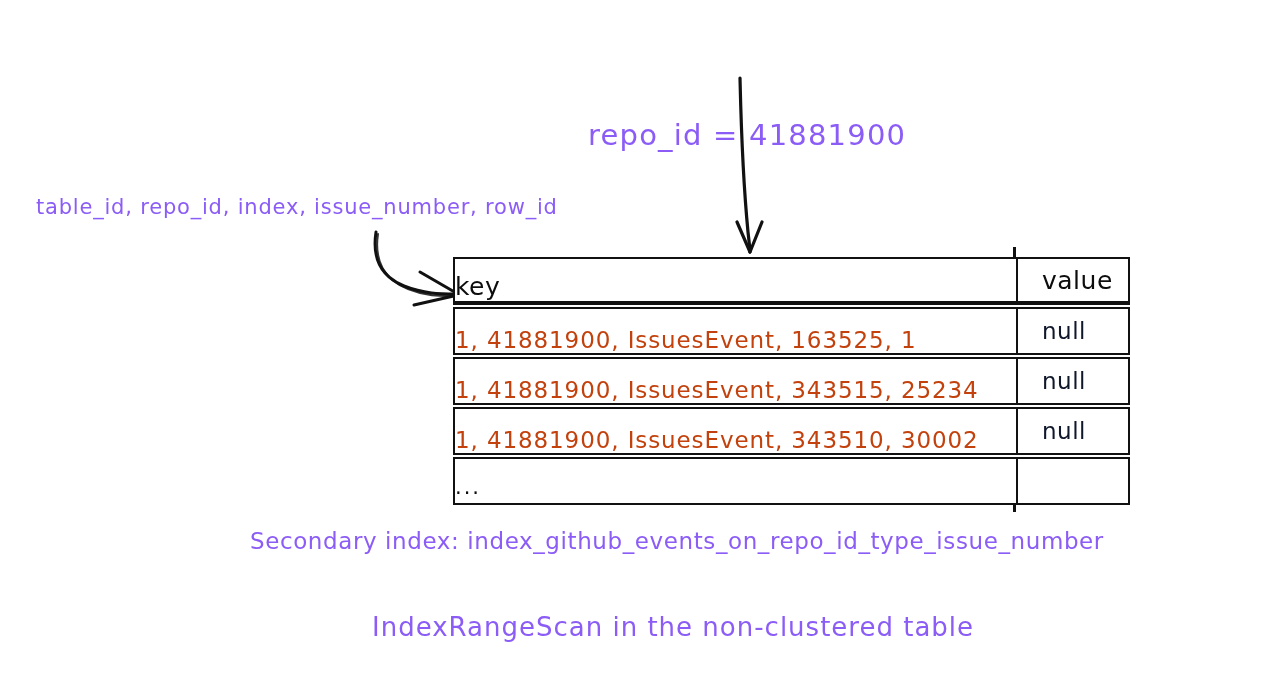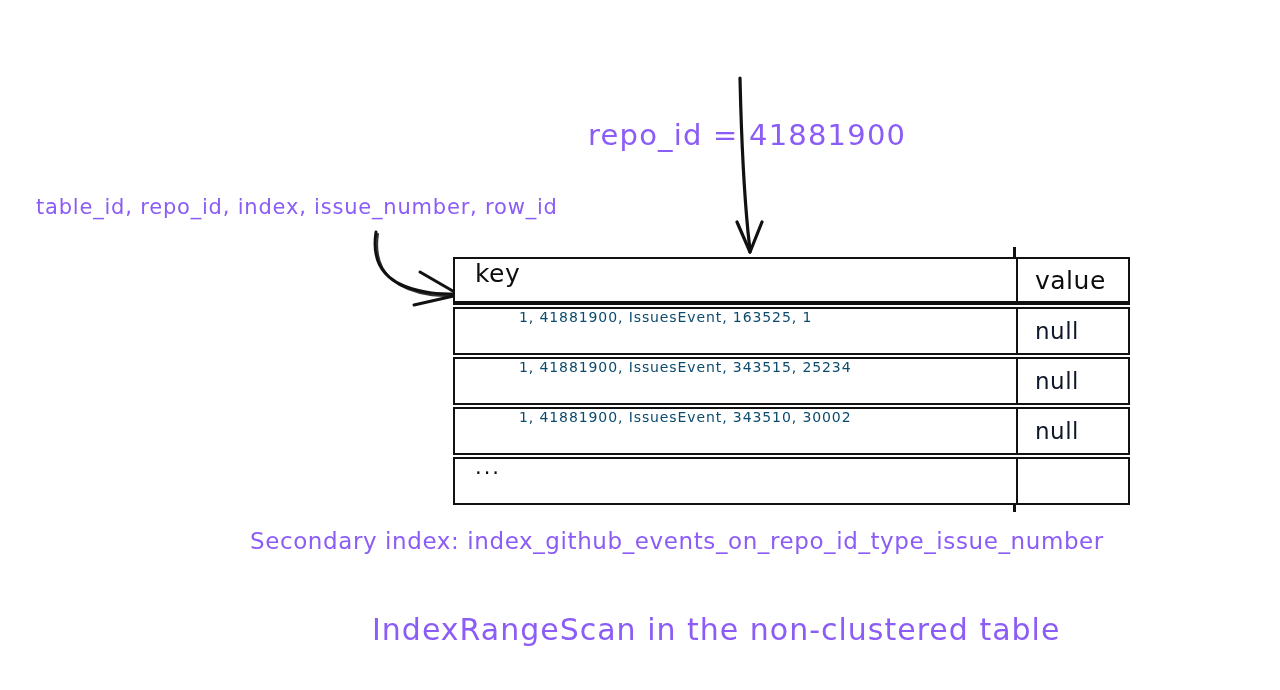--- a/index.html
+++ b/index.html
@@ -56,21 +56,21 @@
   
   #caption-index {
     left: 250px;
     top: 528px;
     font-size: 23px;
     letter-spacing: 0.6px;
   }
   #caption-title {
     left: 372px;
     top: 612px;
-    font-size: 30px;
+    font-size: 26px;
     letter-spacing: 1px;
   }
 
   
   .kv-table {
     position: absolute;
     left: 453px;
     top: 257px;
     width: 677px;
   }
@@ -86,47 +86,45 @@
   }
   .row + .row { margin-top: 2px; }
 
   .row.header {
     border-bottom-width: 4px;
   }
 
   .cell-key {
     width: 561px;
     box-sizing: border-box;
-    padding-left: 20px;
     height: 100%;
     display: flex;
-    align-items: flex-start;
+    align-items: flex-end;
     overflow: hidden;
   }
   .cell-value {
     flex: 1;
     box-sizing: border-box;
-    padding-left: 17px;
+    padding-left: 24px;
     height: 100%;
     display: flex;
     align-items: center;
     border-left: 2.5px solid #111111;
     overflow: hidden;
   }
 
   .hdr-text {
     font-size: 25px;
     letter-spacing: 0.5px;
     color: #0d0d0d;
   }
   .key-text {
-    font-size: 14px;
+    font-size: 23px;
     letter-spacing: 0.9px;
-    color: #0c4a6e;
-    margin-left: 44px;
+    color: #c2410c;
   }
   .val-text {
     font-size: 23px;
     letter-spacing: 0.5px;
     color: #0f172a;
   }
   .ellipsis-text {
     font-size: 21px;
     letter-spacing: 2px;
     color: #0d0d0d;

